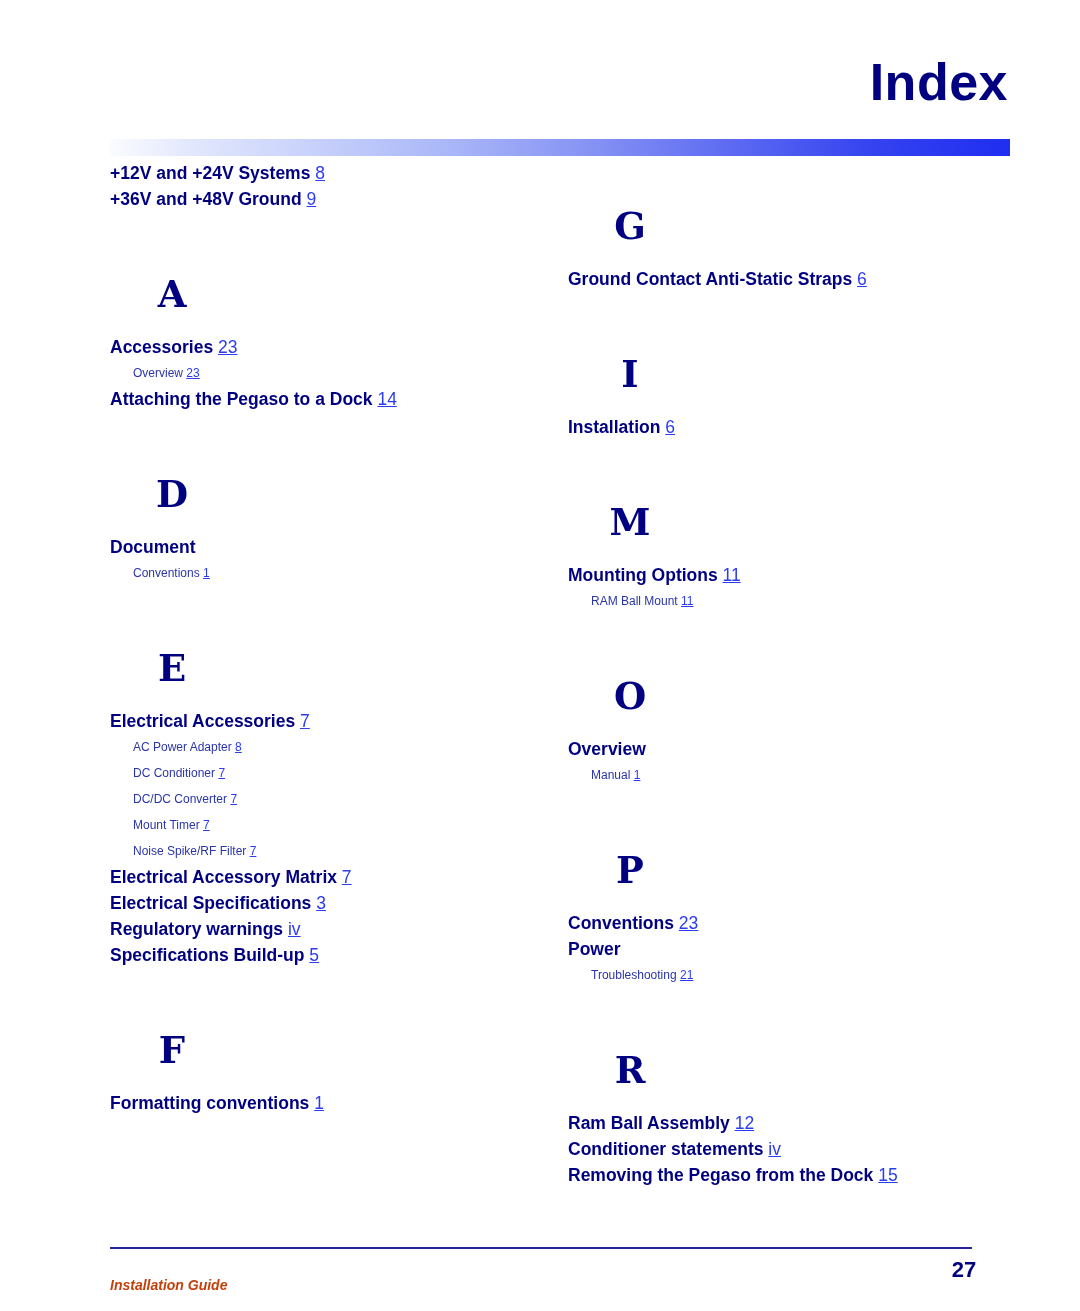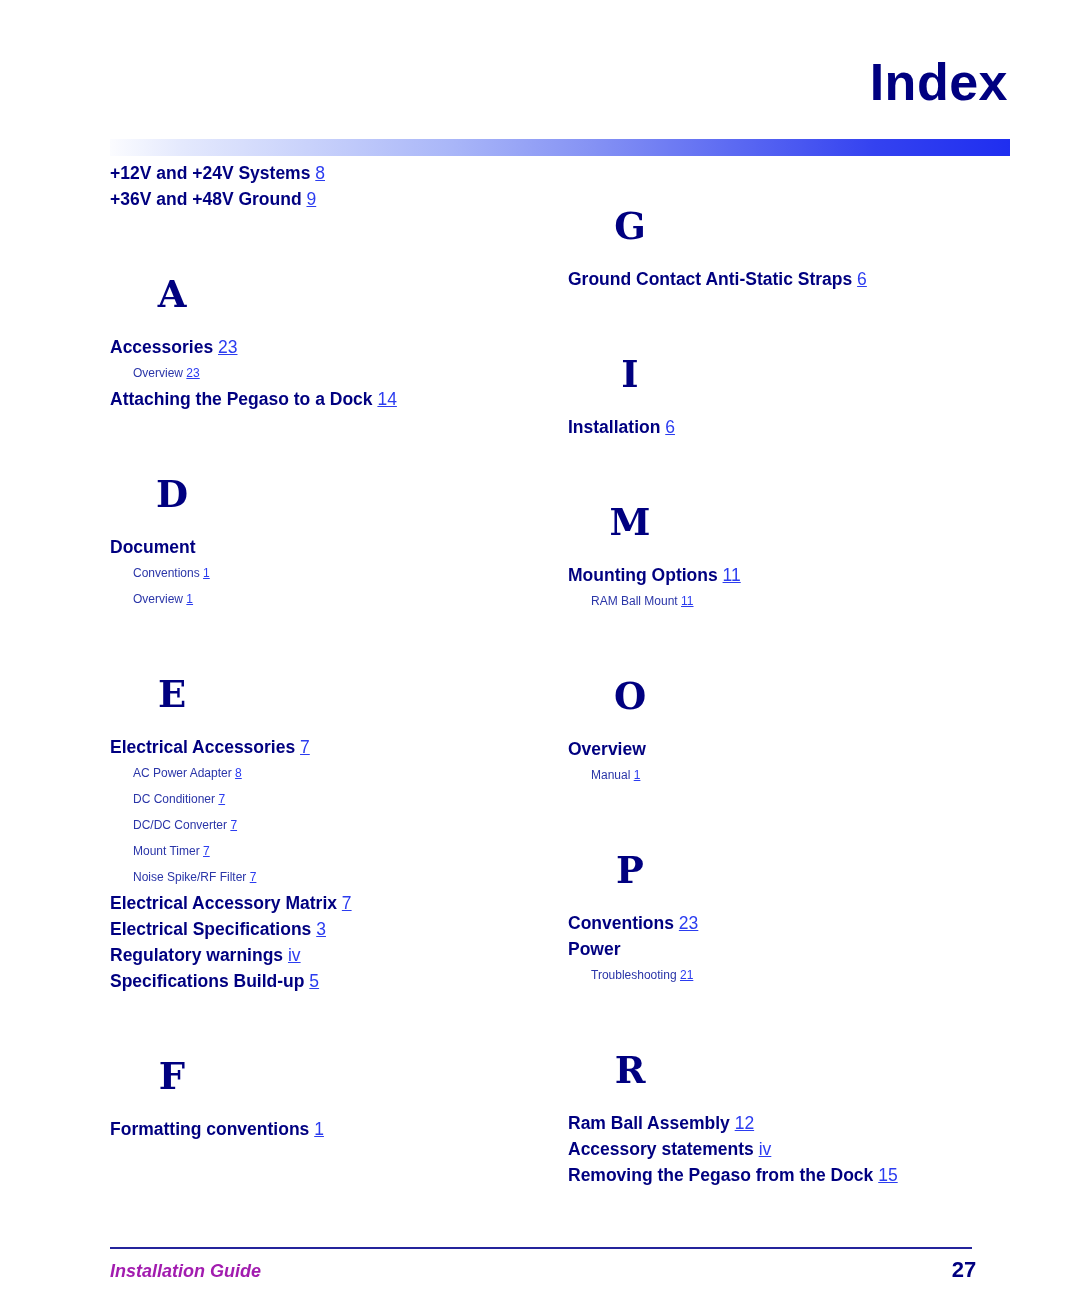--- a/index.html
+++ b/index.html
@@ -112,25 +112,25 @@
     position: absolute;
     left: 110px;
     top: 28px;
     width: 862px;
     height: 2px;
     background: #24249c;
   }
   .footer-left {
     position: absolute;
     left: 110px;
-    top: 42px;
-    font-size: 18px;
+    top: 58px;
+    font-size: 14px;
     font-weight: bold;
     font-style: italic;
-    color: #a21caf;
+    color: #c2410c;
   }
   .footer-right {
     position: absolute;
     left: 934px;
     top: 38px;
     width: 60px;
     text-align: center;
     font-size: 22px;
     font-weight: bold;
     color: #000080;
@@ -155,21 +155,20 @@
         <div class="letter-space-below"></div>
         <div class="entry-main"><span>Accessories</span> <span class="pageno">23</span></div>
         <div class="entry-sub"><span>Overview</span> <span class="pageno">23</span></div>
         <div class="entry-main"><span>Attaching the Pegaso to a Dock</span> <span class="pageno">14</span></div>
       </div>
       <div class="group">
         <div class="section-letter sec-gap-top">D</div>
         <div class="letter-space-below"></div>
         <div class="entry-main"><span>Document</span></div>
         <div class="entry-sub"><span>Conventions</span> <span class="pageno">1</span></div>
-        <div class="entry-sub"><span>Overview</span> <span class="pageno">1</span></div>
       </div>
       <div class="group">
         <div class="section-letter sec-gap-top">E</div>
         <div class="letter-space-below"></div>
         <div class="entry-main"><span>Electrical Accessories</span> <span class="pageno">7</span></div>
         <div class="entry-sub"><span>AC Power Adapter</span> <span class="pageno">8</span></div>
         <div class="entry-sub"><span>DC Conditioner</span> <span class="pageno">7</span></div>
         <div class="entry-sub"><span>DC/DC Converter</span> <span class="pageno">7</span></div>
         <div class="entry-sub"><span>Mount Timer</span> <span class="pageno">7</span></div>
         <div class="entry-sub"><span>Noise Spike/RF Filter</span> <span class="pageno">7</span></div>
@@ -211,21 +210,21 @@
         <div class="section-letter sec-gap-top">P</div>
         <div class="letter-space-below"></div>
         <div class="entry-main"><span>Conventions</span> <span class="pageno">23</span></div>
         <div class="entry-main"><span>Power</span></div>
         <div class="entry-sub"><span>Troubleshooting</span> <span class="pageno">21</span></div>
       </div>
       <div class="group">
         <div class="section-letter sec-gap-top">R</div>
         <div class="letter-space-below"></div>
         <div class="entry-main"><span>Ram Ball Assembly</span> <span class="pageno">12</span></div>
-        <div class="entry-main"><span>Accessory statements</span> <span class="pageno">iv</span></div>
+        <div class="entry-main"><span>Conditioner statements</span> <span class="pageno">iv</span></div>
         <div class="entry-main"><span>Removing the Pegaso from the Dock</span> <span class="pageno">15</span></div>
       </div>
     </div>
 </div>
 
 <div class="page-footer">
   <div class="footer-rule"></div>
   <div class="footer-left">Installation Guide</div>
   <div class="footer-right">27</div>
 </div>

